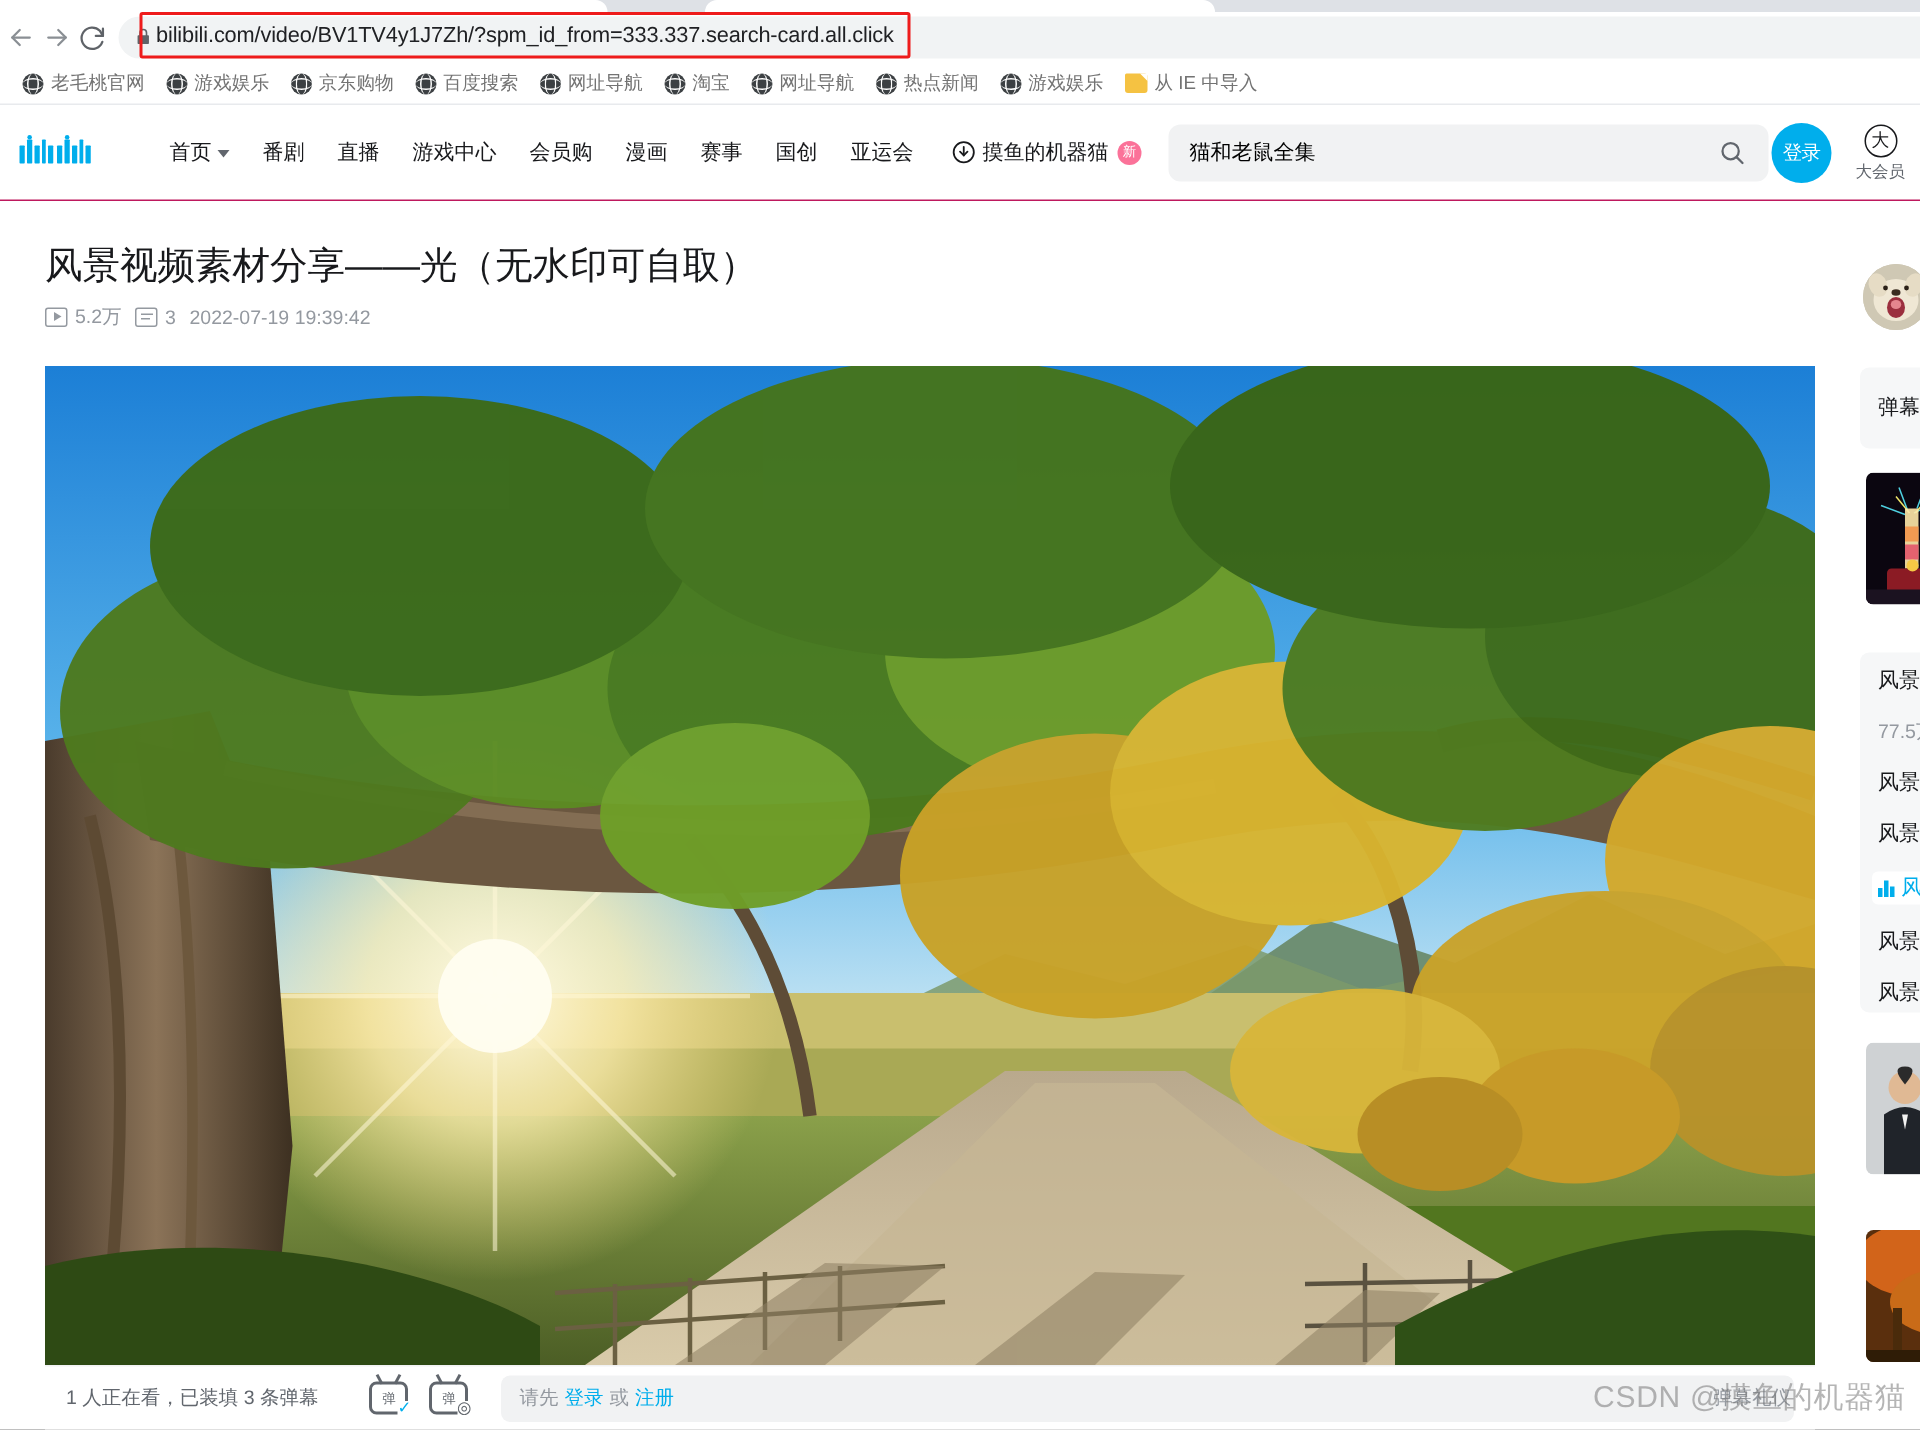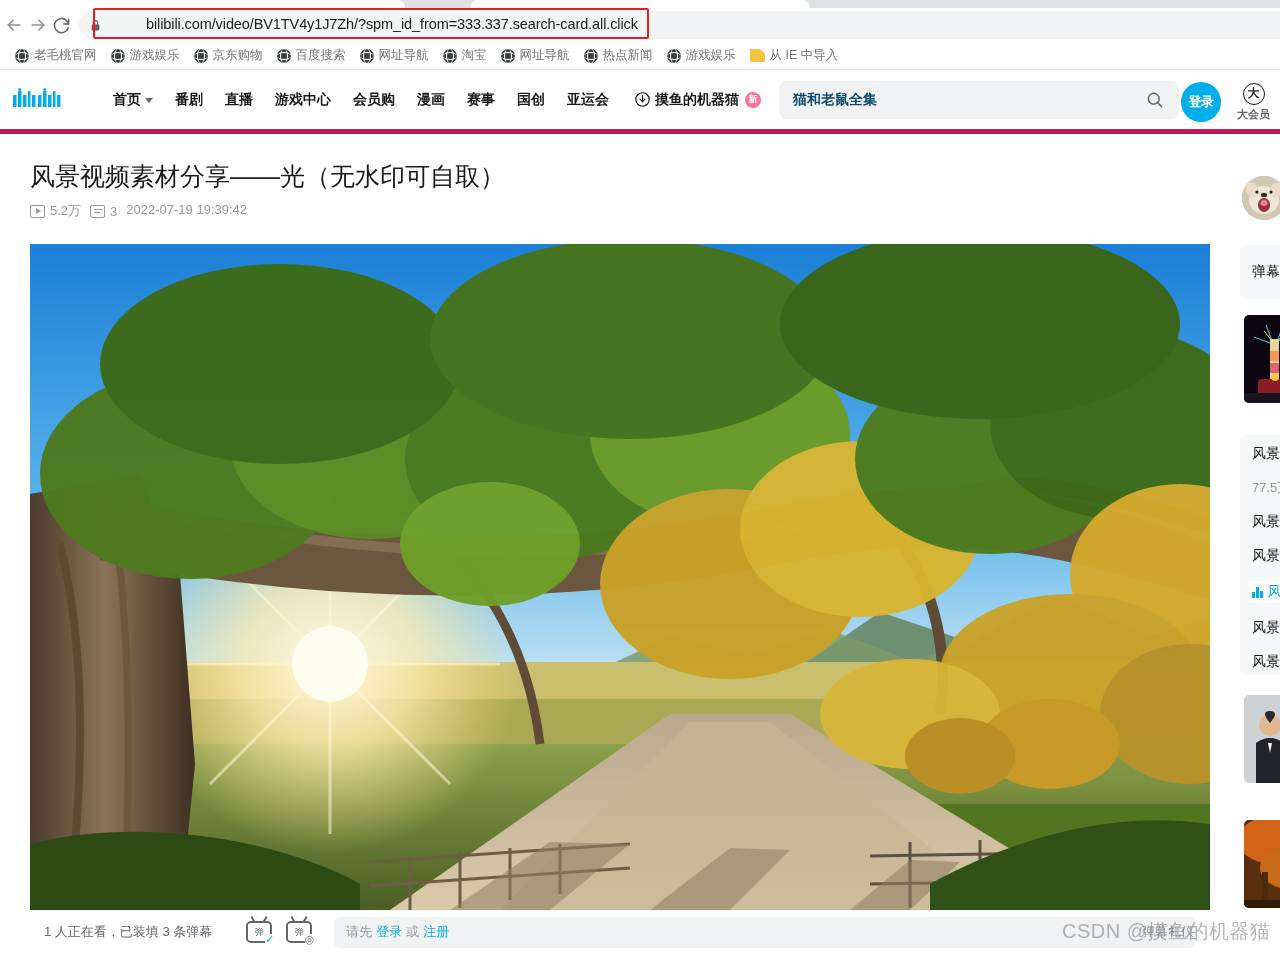--- a/index.html
+++ b/index.html
@@ -48,21 +48,21 @@
     position: relative;
   }
   .lock-icon { width: 14px; height: 14px; margin-right: 2px; flex: 0 0 auto; }
   .url-box {
     position: absolute; left: 14px; top: -3px;
     border: 2px solid #ee1b1b; border-radius: 2px;
     height: 31px; padding: 0 9px 0 9px;
     display: flex; align-items: center;
     background: transparent;
   }
-  .url-text { font-size: 14.5px; color: #202124; white-space: nowrap; letter-spacing: -0.1px; margin-left: 42px;}
+  .url-text { font-size: 14.5px; color: #202124; white-space: nowrap; letter-spacing: -0.1px;}
 
   
   .bookmarks {
     position: absolute; top: 42px; left: 0; width: 1280px; height: 28px;
     background: #ffffff; display: flex; align-items: center; padding-left: 8px;
     border-bottom: 1px solid #e8eaed;
   }
   .bm {
     display: flex; align-items: center; gap: 5px;
     padding: 2px 7px; font-size: 12.5px; color: #737373; white-space: nowrap;
@@ -86,22 +86,21 @@
   }
   .bm-folder::after{
     content:""; position:absolute; right:0; top:0; border-left:5px solid transparent;
     border-top:5px solid #ffffff;
   }
 
   
   .bili-header {
     position: absolute; top: 70px; left: 0; width: 1280px; height: 64px;
     background: #ffffff; display: flex; align-items: center;
-    border-bottom: 5px solid #be185d;
-    font-weight: bold;
+    border-bottom: 1px solid #be185d;
   }
   .logo {
     margin-left: 12px; width: 72px; height: 28px;
     display: flex; align-items: center;
   }
   .nav-list { display: flex; align-items: center; margin-left: 18px; gap: 0; }
   .nav-item {
     font-size: 14px; color: #18191c; padding: 0 11px; white-space: nowrap;
     display: flex; align-items: center; gap: 4px;
   }
@@ -117,21 +116,21 @@
   .badge-new {
     background: #fb7299; color: #fff; font-size: 9px; border-radius: 50%;
     width: 16px; height: 16px; display: flex; align-items: center;
     justify-content: center; margin-left: 2px;
   }
   .searchbar {
     margin-left: 18px; width: 400px; height: 38px; background: #f1f2f3;
     border-radius: 8px; display: flex; align-items: center; padding: 0 14px;
     position: relative;
   }
-  .search-placeholder { font-size: 14px; color: #0c4a6e; flex: 1; }
+  .search-placeholder { font-size: 14px; color: #000000; flex: 1; }
   .header-right {
     position: absolute; right: 10px; top: 0; height: 64px;
     display: flex; align-items: center; gap: 16px;
   }
   .login-btn {
     width: 40px; height: 40px; border-radius: 50%; background: #00aeec;
     color: #fff; font-size: 13px; display: flex; align-items: center;
     justify-content: center; letter-spacing: -0.5px;
   }
   .vip-col { display: flex; flex-direction: column; align-items: center; gap: 2px; }
@@ -142,21 +141,21 @@
   }
   .vip-label { font-size: 11px; color: #61666d; white-space: nowrap; }
 
   
   .video-title {
     position: absolute; top: 160px; left: 30px;
     font-size: 25px; color: #18191c; font-weight: normal; white-space: nowrap;
   }
   .video-meta {
     position: absolute; top: 202px; left: 30px;
-    display: flex; gap: 9px;
+    display: flex; align-items: center; gap: 9px;
     font-size: 13px; color: #9499a0;
   }
   .meta-item { display: flex; align-items: center; gap: 5px; }
   .meta-ico {
     width: 15px; height: 13px; border: 1.3px solid #9499a0; border-radius: 2px;
     display: flex; align-items: center; justify-content: center;
   }
   .tri { width:0;height:0;border-left:5px solid #9499a0;border-top:3.5px solid transparent;border-bottom:3.5px solid transparent;margin-left:1px;}
   .dm-lines { width:8px; display:flex; flex-direction:column; gap:1.5px; }
   .dm-lines i { display:block; height:1.3px; background:#9499a0; }

